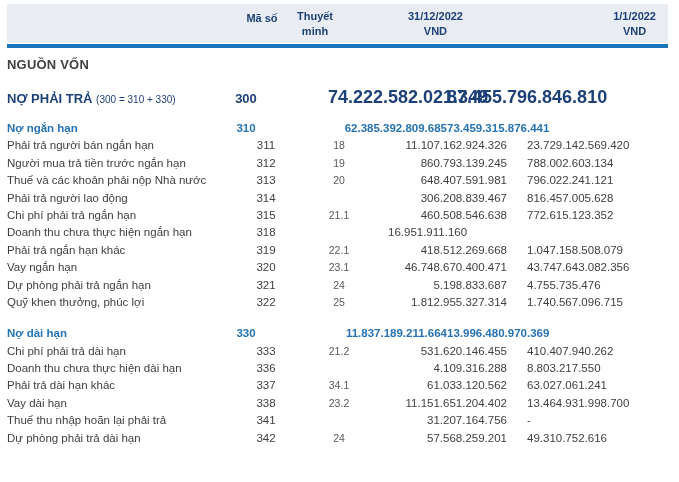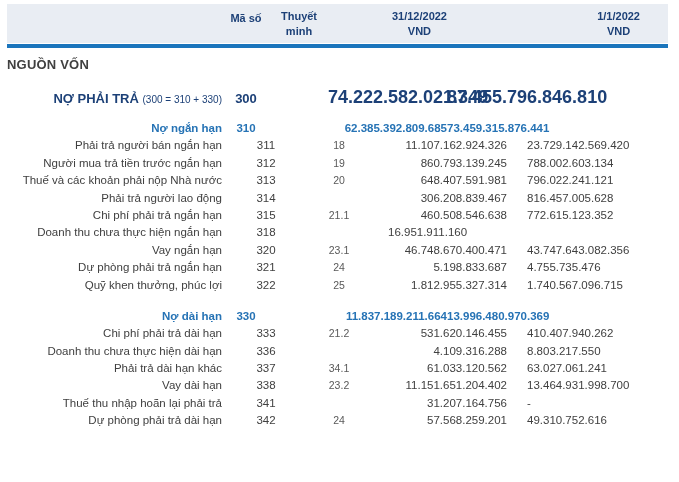--- a/index.html
+++ b/index.html
@@ -15,21 +15,21 @@
     padding: 4px 11px 0 7px;
   }
   .grid-row {
     display: grid;
     grid-template-columns: 215px 48px 58px 119px 221px;
     align-items: baseline;
   }
   
   .thead {
     background: #e9edf3;
-    padding: 5px 0 4px 0;
+    padding: 5px 0 4px 16px;
     align-items: start;
   }
   .thead .hcell {
     font-size: 11px;
     font-weight: bold;
     color: #1c4077;
     line-height: 15px;
   }
   .hc-code   { text-align: center; padding-top: 2px; }
   .hc-note   { text-align: center; }
@@ -46,21 +46,21 @@
   .section-title {
     margin-top: 9px;
     font-size: 13px;
     font-weight: bold;
     color: #404040;
     letter-spacing: 0.2px;
   }
   
   .tbody { margin-top: 0; }
   .row { min-height: 17.4px; font-size: 11.5px; }
-  .row .c-name  { white-space: nowrap; overflow: hidden; text-align: right; }
+  .row .c-name  { white-space: nowrap; overflow: hidden; }
   .row .c-code  { text-align: center; }
   .row .c-note  { text-align: center; font-size: 10.5px; color: #595959; }
   .row .c-v1    { text-align: right; }
   .row .c-v2    { text-align: left; }
   .row.item { color: #404040; gap: 20px; }
   .row.group {
     color: #2673b5;
     font-weight: bold;
   }
   .row.group .c-note { color: #2673b5; }
@@ -164,20 +164,27 @@
     <div class="c-v1">460.508.546.638</div>
     <div class="c-v2">772.615.123.352</div>
   </div>
       <div class="grid-row row item">
     <div class="c-name"><span>Doanh thu chưa thực hiện ngắn hạn</span> <span class="c-formula"></span></div>
     <div class="c-code">318</div>
     <div class="c-note"></div>
     <div class="c-v2">16.951.911.160</div>
   </div>
       <div class="grid-row row item">
+    <div class="c-name"><span>Phải trả ngắn hạn khác</span> <span class="c-formula"></span></div>
+    <div class="c-code">319</div>
+    <div class="c-note">22.1</div>
+    <div class="c-v1">418.512.269.668</div>
+    <div class="c-v2">1.047.158.508.079</div>
+  </div>
+      <div class="grid-row row item">
     <div class="c-name"><span>Vay ngắn hạn</span> <span class="c-formula"></span></div>
     <div class="c-code">320</div>
     <div class="c-note">23.1</div>
     <div class="c-v1">46.748.670.400.471</div>
     <div class="c-v2">43.747.643.082.356</div>
   </div>
       <div class="grid-row row item">
     <div class="c-name"><span>Dự phòng phải trả ngắn hạn</span> <span class="c-formula"></span></div>
     <div class="c-code">321</div>
     <div class="c-note">24</div>

